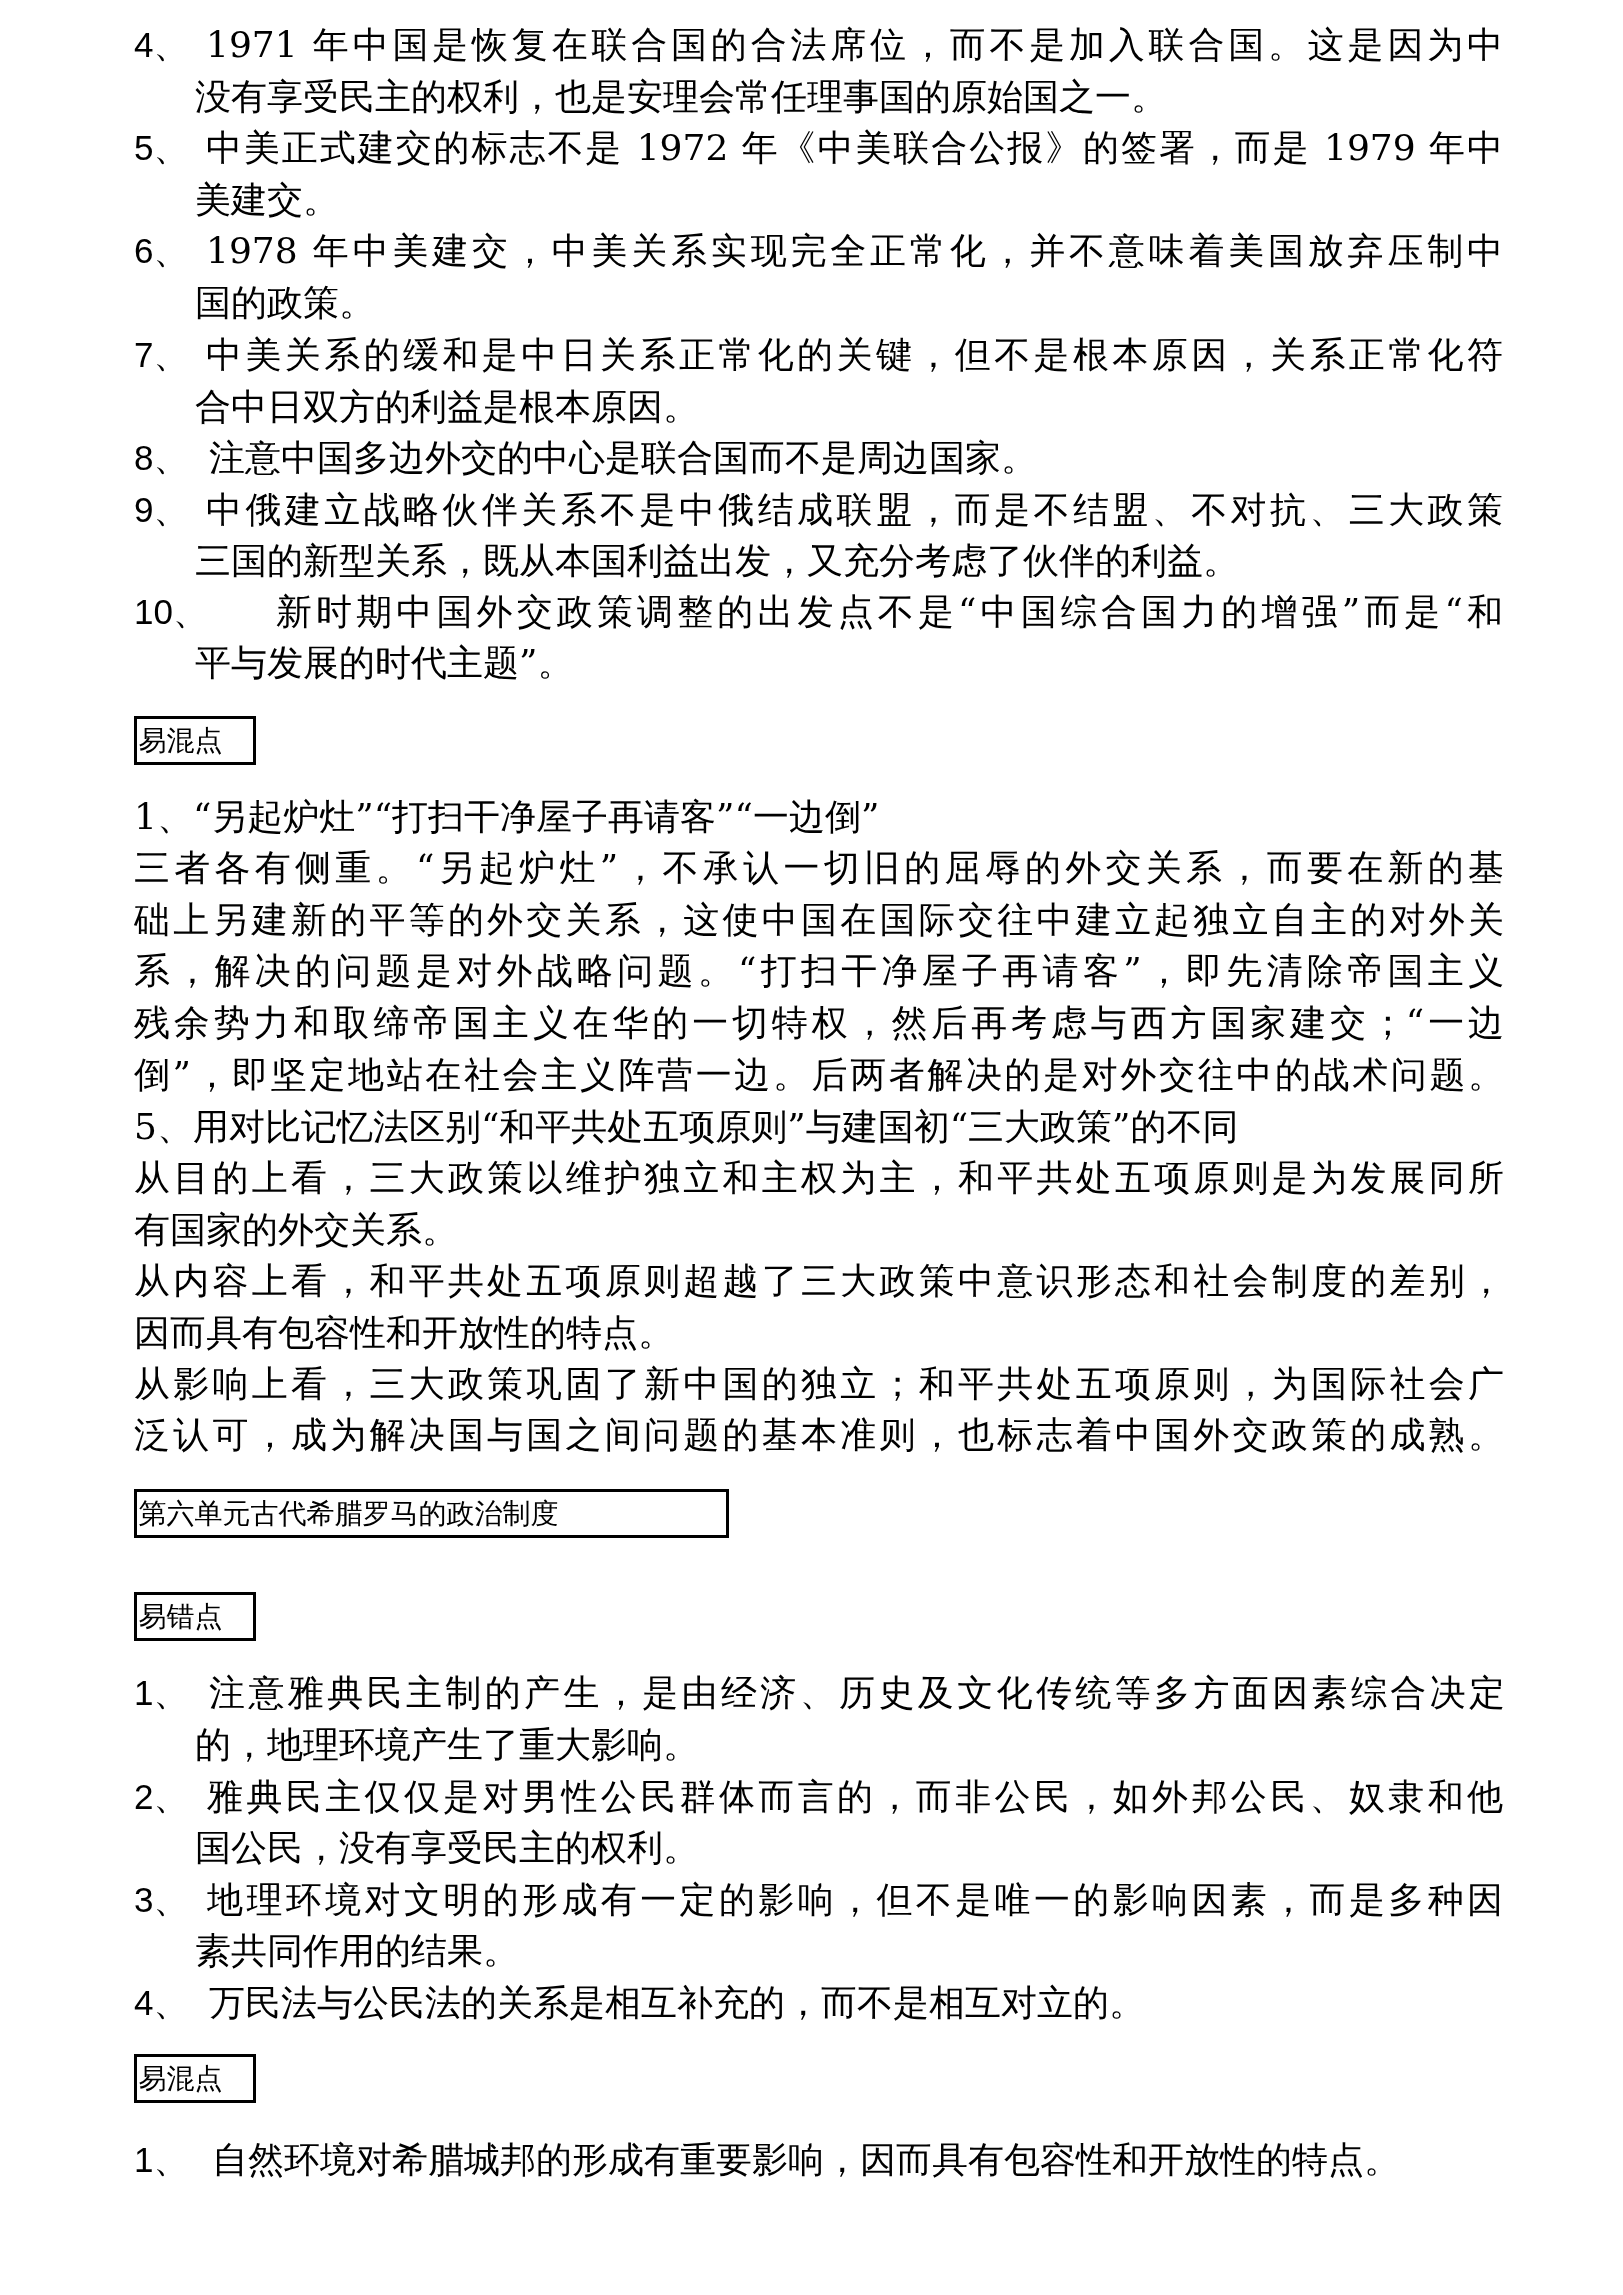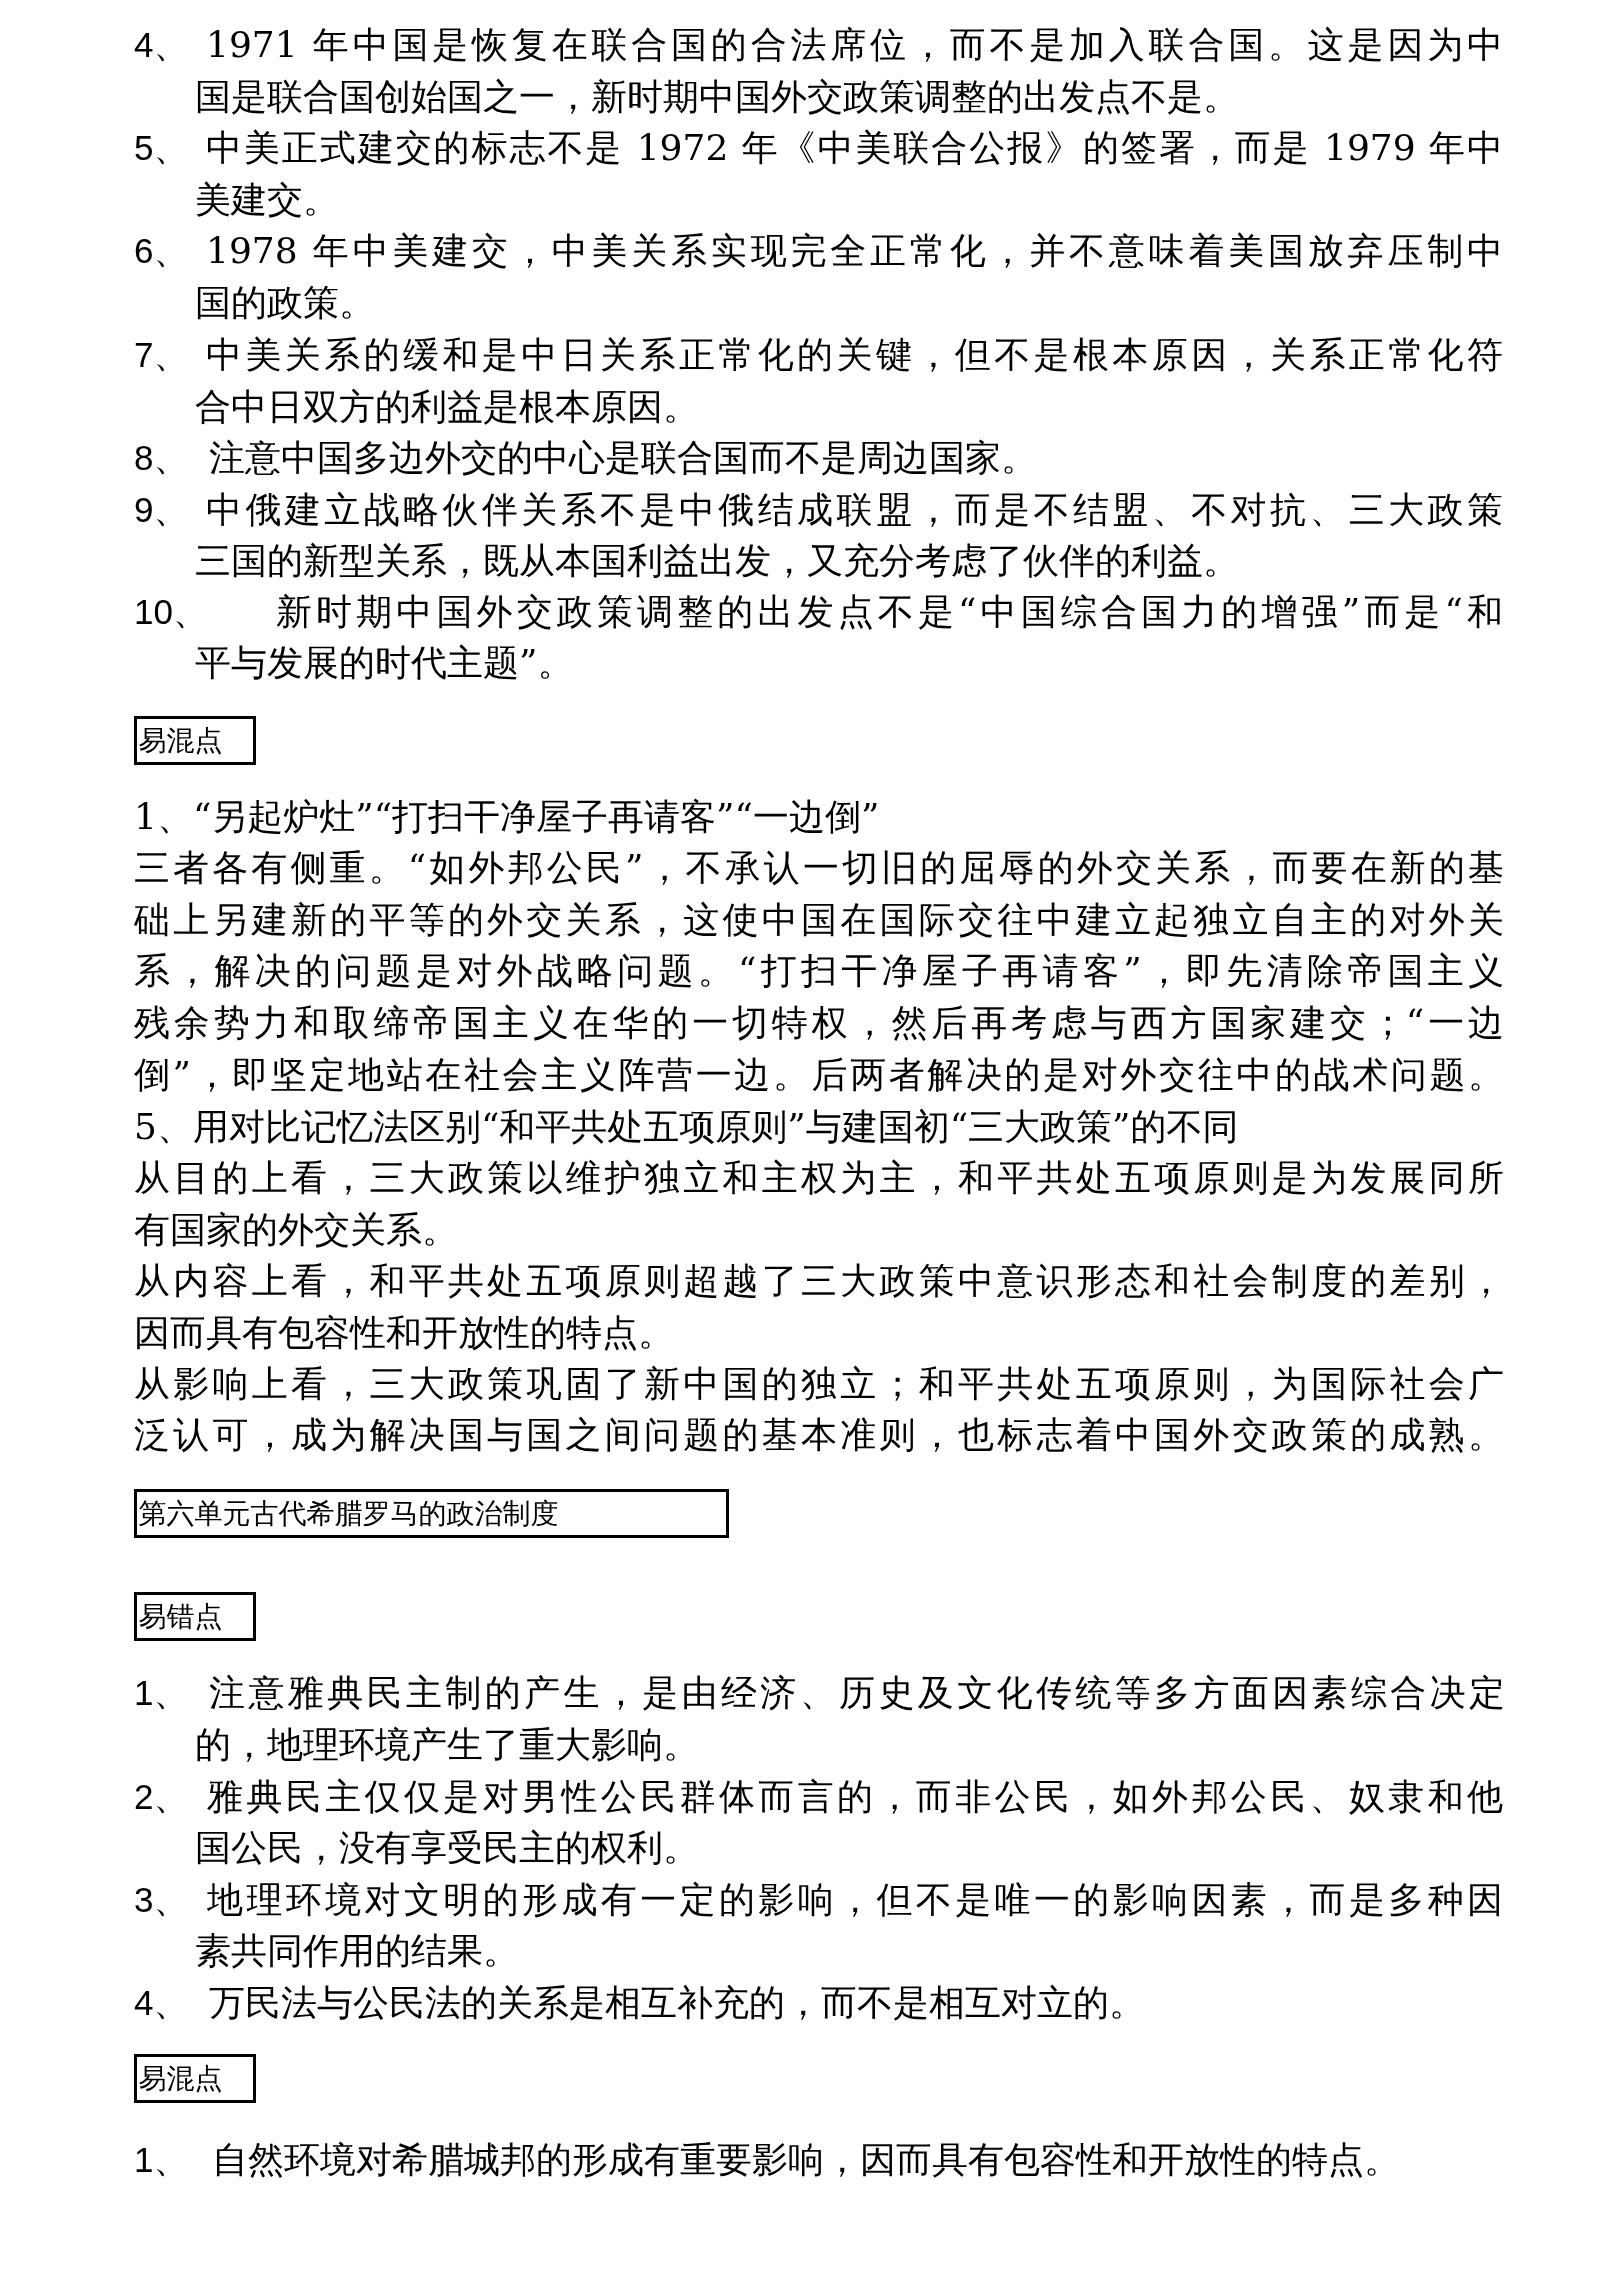--- a/index.html
+++ b/index.html
@@ -10,21 +10,21 @@
   .just { text-align:justify; text-align-last:justify; }
   .box { position:absolute; border:3.1px solid #000; box-sizing:border-box; font-size:28px; line-height:44px; padding:0 1.6px; white-space:nowrap; }
 </style>
 </head>
 <body>
 
 <div>
 
   <div class="num" style="left:134px;top:19.6px">4、</div>
   <div class="line just" style="left:206px;top:19.6px;width:1297px">1971 年中国是恢复在联合国的合法席位，而不是加入联合国。这是因为中</div>
-  <div class="line" style="left:195px;top:72px">国是联合国创始国之一，新时期中国外交政策调整的出发点不是。</div>
+  <div class="line" style="left:195px;top:72px">没有享受民主的权利，也是安理会常任理事国的原始国之一。</div>
 
   <div class="num" style="left:134px;top:123px">5、</div>
   <div class="line just" style="left:206px;top:123px;width:1297px">中美正式建交的标志不是 1972 年《中美联合公报》的签署，而是 1979 年中</div>
   <div class="line" style="left:195px;top:175px">美建交。</div>
 
   <div class="num" style="left:134px;top:226px">6、</div>
   <div class="line just" style="left:206px;top:226px;width:1297px">1978 年中美建交，中美关系实现完全正常化，并不意味着美国放弃压制中</div>
   <div class="line" style="left:195px;top:278px">国的政策。</div>
 
   <div class="num" style="left:134px;top:330px">7、</div>
@@ -40,21 +40,21 @@
 
   <div class="num" style="left:134px;top:587px">10、</div>
   <div class="line just" style="left:276px;top:587px;width:1227px">新时期中国外交政策调整的出发点不是“中国综合国力的增强”而是“和</div>
   <div class="line" style="left:195px;top:638px">平与发展的时代主题”。</div>
 </div>
 
 <div class="box" style="left:134px;top:716px;width:122px;height:49px">易混点</div>
 
 <div>
   <div class="line" style="left:134px;top:792px">1、“另起炉灶”“打扫干净屋子再请客”“一边倒”</div>
-  <div class="line just" style="left:134px;top:843px;width:1370px">三者各有侧重。“如外邦公民”，不承认一切旧的屈辱的外交关系，而要在新的基</div>
+  <div class="line just" style="left:134px;top:843px;width:1370px">三者各有侧重。“另起炉灶”，不承认一切旧的屈辱的外交关系，而要在新的基</div>
   <div class="line just" style="left:134px;top:895px;width:1370px">础上另建新的平等的外交关系，这使中国在国际交往中建立起独立自主的对外关</div>
   <div class="line just" style="left:134px;top:946px;width:1370px">系，解决的问题是对外战略问题。“打扫干净屋子再请客”，即先清除帝国主义</div>
   <div class="line just" style="left:134px;top:998px;width:1370px">残余势力和取缔帝国主义在华的一切特权，然后再考虑与西方国家建交；“一边</div>
   <div class="line just" style="left:134px;top:1050px;width:1370px">倒”，即坚定地站在社会主义阵营一边。后两者解决的是对外交往中的战术问题。</div>
   <div class="line" style="left:134px;top:1102px">5、用对比记忆法区别“和平共处五项原则”与建国初“三大政策”的不同</div>
   <div class="line just" style="left:134px;top:1153px;width:1370px">从目的上看，三大政策以维护独立和主权为主，和平共处五项原则是为发展同所</div>
   <div class="line" style="left:134px;top:1205px">有国家的外交关系。</div>
   <div class="line just" style="left:134px;top:1256px;width:1370px">从内容上看，和平共处五项原则超越了三大政策中意识形态和社会制度的差别，</div>
   <div class="line" style="left:134px;top:1308px">因而具有包容性和开放性的特点。</div>
   <div class="line just" style="left:134px;top:1359px;width:1370px">从影响上看，三大政策巩固了新中国的独立；和平共处五项原则，为国际社会广</div>

